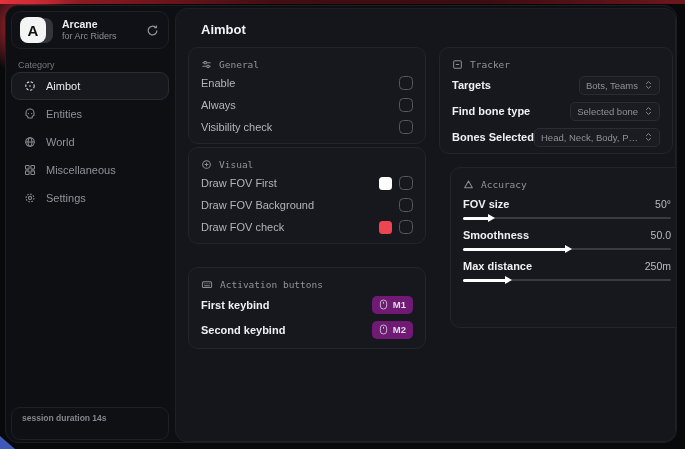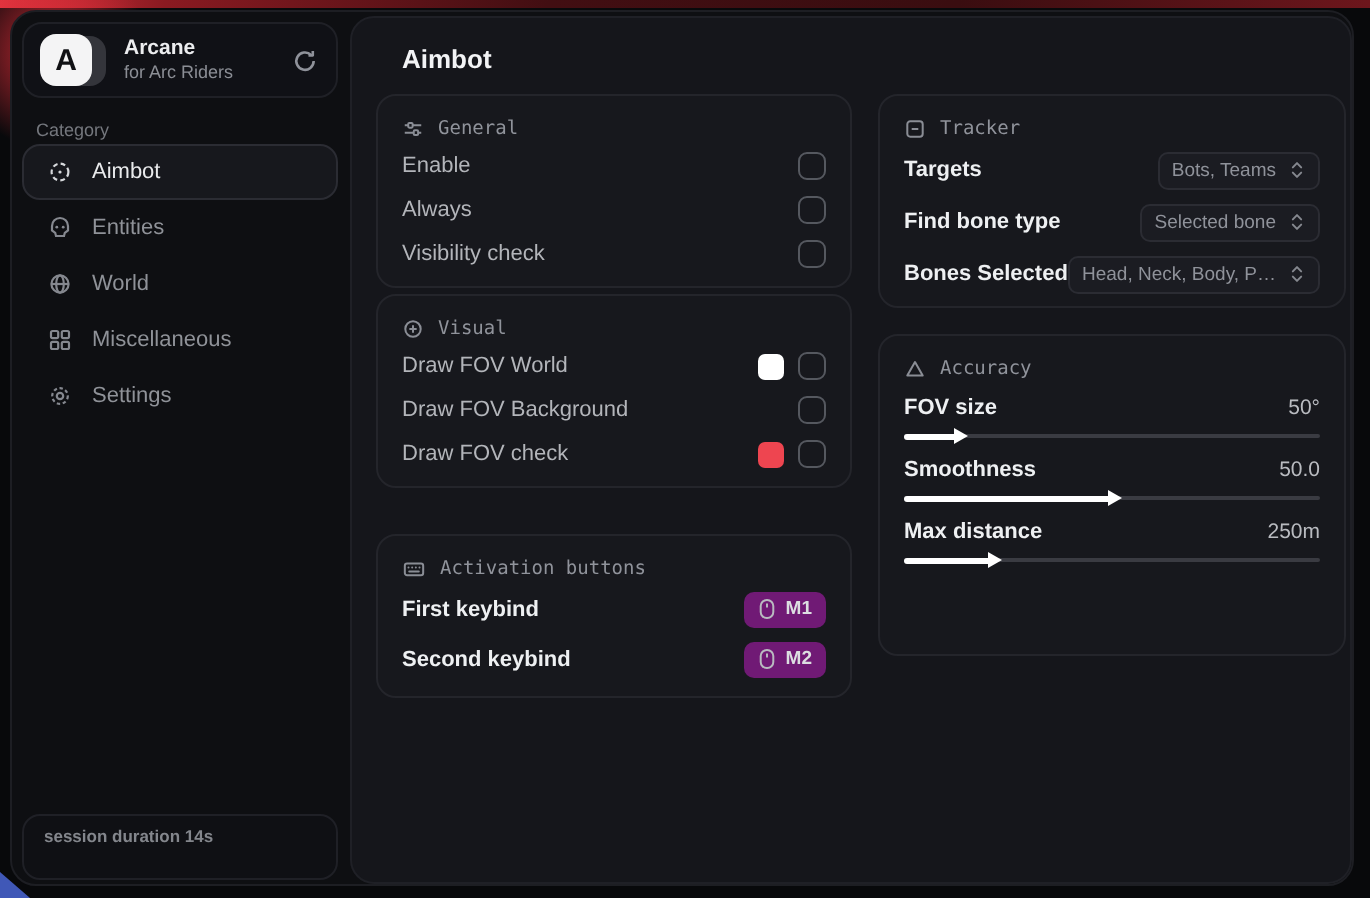--- a/index.html
+++ b/index.html
@@ -49,21 +49,21 @@
   
   .main { position:absolute; left:169px; top:2px; width:501px; height:434px;
           background:#15161b; border:1px solid #1f2026; border-radius:12px; }
   .page-title { position:absolute; left:25px; top:13px; font-size:13px; font-weight:700; color:#f2f3f5; }
 
   .card { position:absolute; background:#17181d; border:1px solid #24252b; border-radius:10px; padding:8px 12px 0; }
   .card-general    { left:12px;  top:38px;  width:238px; height:97px; }
   .card-visual     { left:12px;  top:138px; width:238px; height:97px; }
   .card-activation { left:12px;  top:258px; width:238px; height:82px; }
   .card-tracker    { left:263px; top:38px;  width:234px; height:107px; }
-  .card-accuracy   { left:263px; top:158px; width:234px; height:161px; }
+  .card-accuracy   { left:274px; top:158px; width:234px; height:161px; }
 
   .card-head { display:flex; align-items:center; gap:7px; height:16px;
     font-family:"DejaVu Sans Mono", monospace; font-size:9.5px; color:#90939b; }
   .card-head .hd-ic { display:flex; color:#8a8d95; }
 
   .row { display:flex; align-items:center; justify-content:space-between; height:22px; }
   .row-lab { font-size:11px; color:#b3b5ba; }
   .row-lab.strong { font-size:11px; font-weight:700; color:#eef0f2; }
 
   .checkbox { width:14px; height:14px; border:1.5px solid #55585f; border-radius:4.5px; background:transparent; cursor:pointer; }
@@ -211,21 +211,21 @@
         <div class="card-head">
           <span class="hd-ic">
             <svg width="11" height="11" viewBox="0 0 12 12" fill="none" stroke="currentColor" stroke-width="1.1">
               <circle cx="6" cy="6" r="4.2"></circle>
                 <path d="M6 4v4M4 6h4"></path>
             </svg>
           </span>
           <span>Visual</span>
         </div>
         <div class="row">
-          <span class="row-lab">Draw FOV World</span>
+          <span class="row-lab">Draw FOV First</span>
           <span class="right-cluster">
             <span class="swatch" style="background: rgb(255, 255, 255);"></span>
             <span class="checkbox"></span>
           </span>
         </div>
         <div class="row">
           <span class="row-lab">Draw FOV Background</span>
           <span class="checkbox"></span>
         </div>
         <div class="row">

